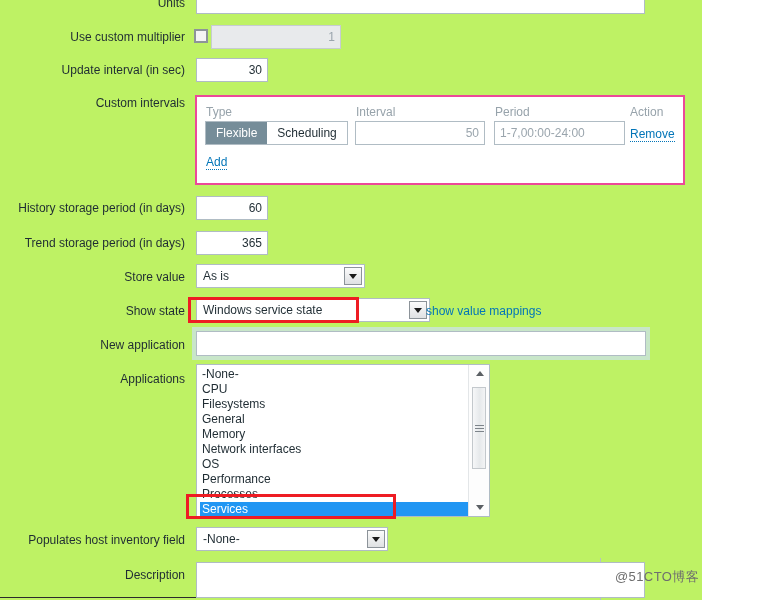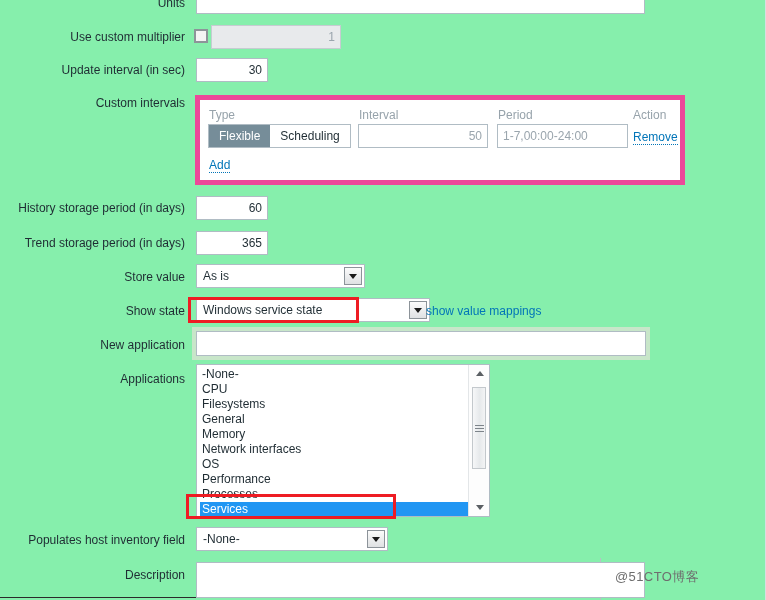--- a/index.html
+++ b/index.html
@@ -7,23 +7,23 @@
     margin: 0; padding: 0;
     width: 766px; height: 600px;
     background: #ffffff;
     font-family: "Liberation Sans", sans-serif;
     font-size: 12px;
     color: #1f2c33;
     overflow: hidden;
   }
   #page {
     position: relative;
-    width: 766px;
+    width: 702px;
     height: 600px;
-    background: #86efac;
+    background: #bef264;
     overflow: hidden;
   }
   
   .page-edge {
     position: absolute;
     top: 0; left: 765px;
     width: 1px; height: 600px;
     background: #d8dde1;
   }
   .bottom-edge {
@@ -105,21 +105,21 @@
   .tri-down {
     width: 0; height: 0;
     border-left: 4px solid transparent;
     border-right: 4px solid transparent;
     border-top: 5px solid #1a1a1a;
   }
 
   
   .ci-box {
     position: absolute;
-    border: 5px solid #ec4899;
+    border: 2px solid #ec4899;
     background: #ffffff;
   }
   .ci-head {
     position: absolute;
     color: #97a3ab;
     font-size: 12px;
     line-height: 14px;
   }
   .seg {
     position: absolute;

